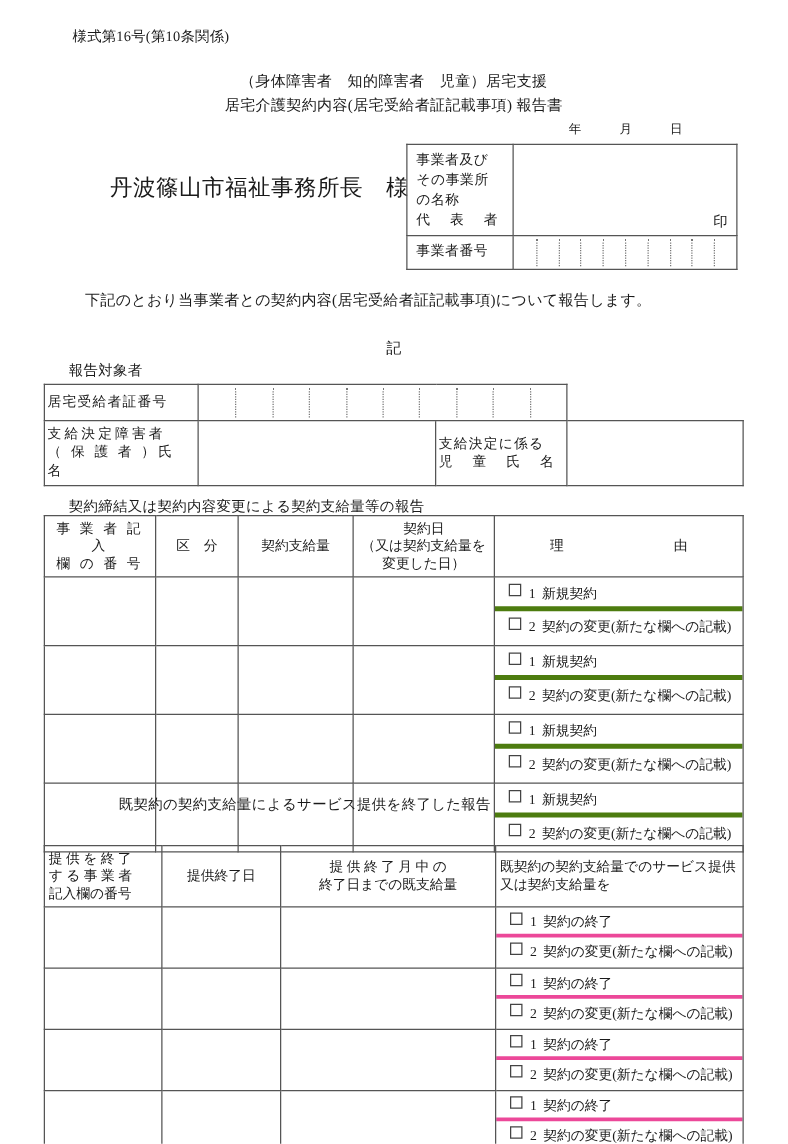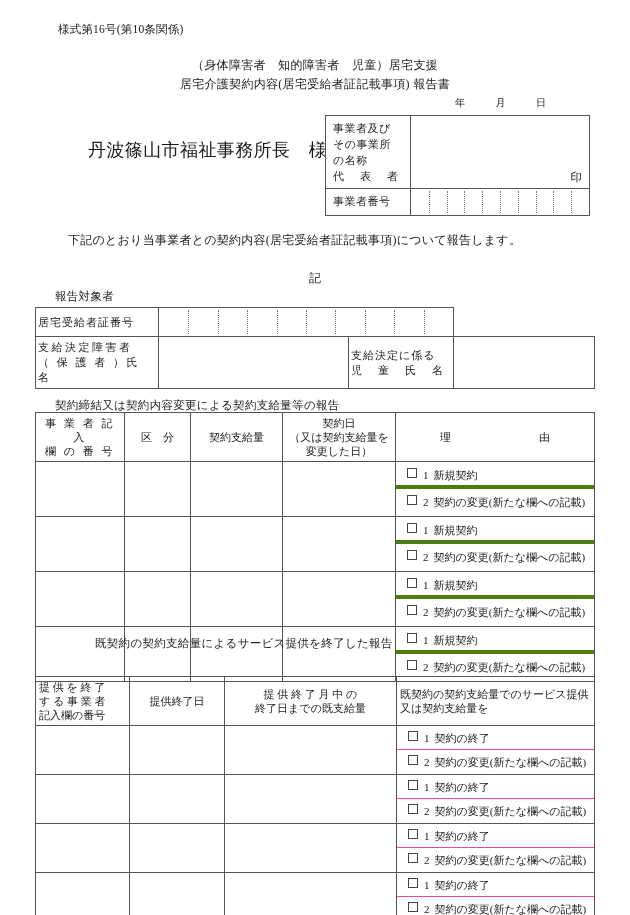--- a/index.html
+++ b/index.html
@@ -151,21 +151,21 @@
     vertical-align: middle;
     line-height: 14px;
     padding: 3px 3px !important;
   }
   .t1 { width: 87px; }
   .t2 { width: 88px; }
   .t3 { width: 165px; margin-left: 16px; }
   .t4 { }
   .hd-left { text-align: left !important; padding-left: 5px !important; }
   .term-reason-sub {
-    border-bottom: 1px solid #ec4899;
+    border-bottom: 3px solid #ec4899;
     height: 24px;
     line-height: 24px;
     padding-left: 11px;
     font-size: 11px;
     box-sizing: border-box;
   }
   .term-reason-sub:last-child { border-bottom: none; }
   .term-data-cell { height: 48px; }
 </style>
 </head>

